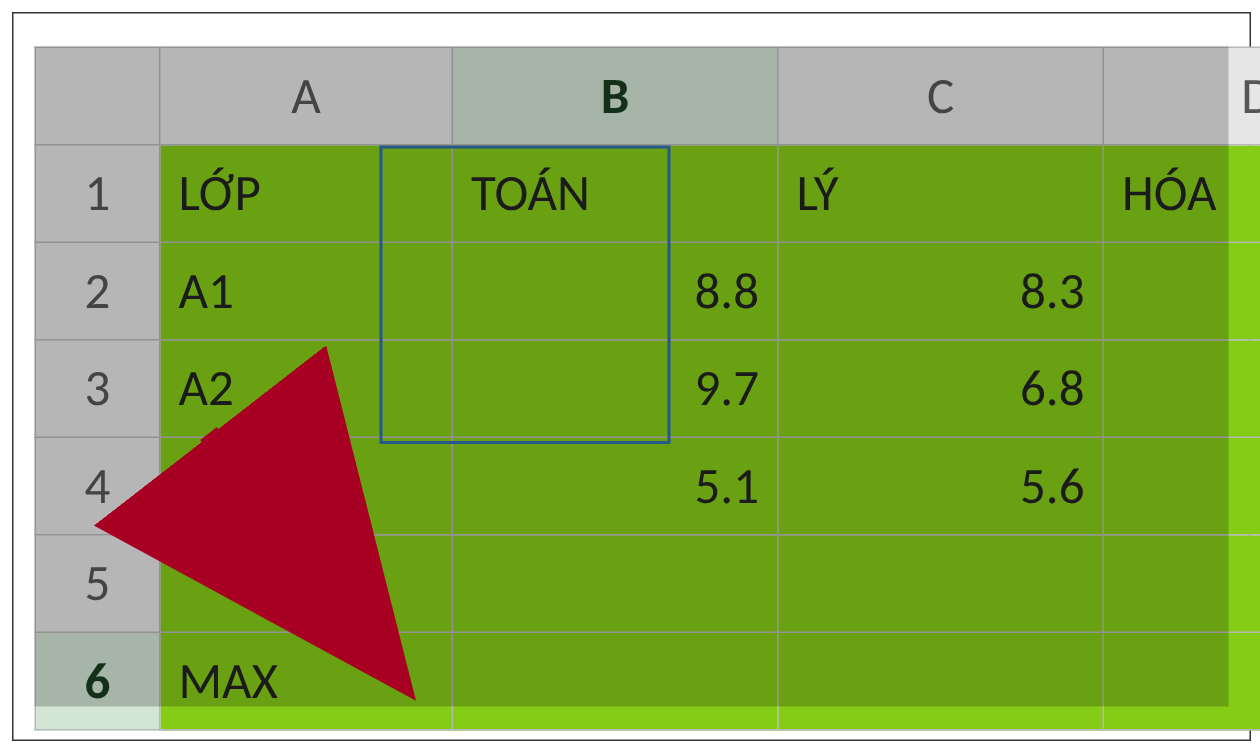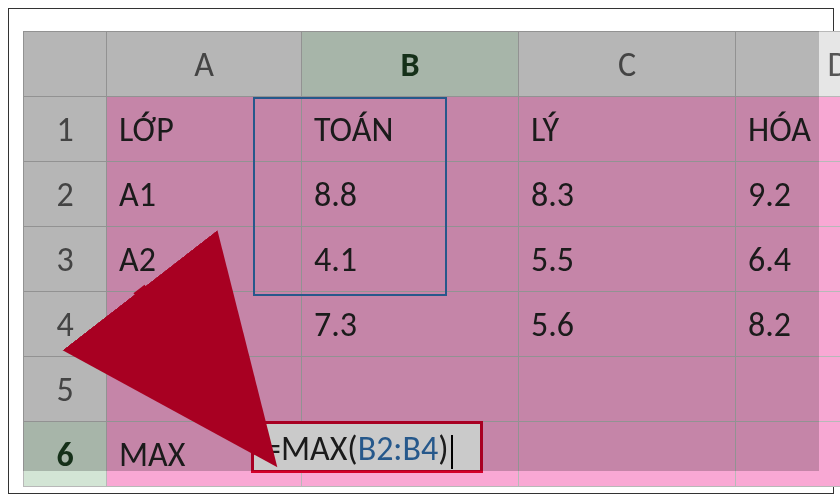--- a/index.html
+++ b/index.html
@@ -1,27 +1,27 @@
 <!DOCTYPE html>
 <html><head>
 <meta charset="utf-8">
 <style>
 html,body{margin:0;padding:0;width:840px;height:500px;background:#fff;font-family:Calibri,Arial,sans-serif;overflow:hidden}
 .frame{position:absolute;left:8px;top:8px;width:824px;height:484px;background:#fff;border:1px solid #333}
 .dim{position:absolute;left:14px;top:22px;right:14px;bottom:22px;background:rgba(128,128,128,.42);pointer-events:none;mix-blend-mode:multiply}
 .sheet{position:absolute;left:14px;top:22px;right:14px;bottom:22px}
 .grid{border-collapse:collapse;width:100%;height:100%;table-layout:fixed}
-.grid td,.grid th{border:1px solid #b8b8b8;padding:0 12px;height:64px;font-size:34px;color:#222;background:#f9a8d4}
+.grid td,.grid th{border:1px solid #b8b8b8;padding:0 12px;height:64px;font-size:34px;color:#222;background:#84cc16}
 .grid .corner{background:#e6e6e6;width:58px}
 .grid .colh{background:#e6e6e6;text-align:center;color:#555;font-weight:400;font-size:34px}
 .grid .colh.active{background:#d3e5d5;color:#1a3c1f;font-weight:700}
 .grid .rowh{background:#e6e6e6;text-align:center;color:#555;font-weight:400;width:58px}
 .grid .rowh.active{background:#d3e5d5;color:#1a3c1f;font-weight:700}
 .grid td.txt{text-align:left}
-.grid td.num{}
+.grid td.num{text-align:right}
 .grid .colh.colA{width:170px}
 .grid .colh.colB{width:192px}
 .grid .colh.colC{width:192px}
 .grid .colh.colD{width:180px}
 .sel-range{position:absolute;border:2px solid #2f6fb0;pointer-events:none;background:rgba(255,255,255,0);}
 .formula-cell{position:absolute;border:3px solid #d4002a;background:#fff;padding:4px 10px;font-size:34px;color:#222;box-sizing:border-box}
 .formula-cell .fn{color:#222}
 .formula-cell .ref{color:#2f6fb0}
 .cursor{display:inline-block;width:0;height:34px;border-left:2px solid #000;vertical-align:middle;margin-left:2px}
 .arrow{position:absolute;pointer-events:none}
@@ -51,28 +51,28 @@
       <tr>
         <th class="rowh">2</th>
         <td class="txt">A1</td>
         <td class="num">8.8</td>
         <td class="num">8.3</td>
         <td class="num">9.2</td>
       </tr>
       <tr>
         <th class="rowh">3</th>
         <td class="txt">A2</td>
-        <td class="num">4.1</td>
-        <td class="num">5.5</td>
+        <td class="num">9.7</td>
+        <td class="num">6.8</td>
         <td class="num">6.4</td>
       </tr>
       <tr>
         <th class="rowh">4</th>
         <td class="txt">A3</td>
-        <td class="num">7.3</td>
+        <td class="num">5.1</td>
         <td class="num">5.6</td>
         <td class="num">8.2</td>
       </tr>
       <tr>
         <th class="rowh">5</th>
         <td class="txt"></td>
         <td class="num"></td>
         <td class="num"></td>
         <td class="num"></td>
       </tr>
@@ -81,23 +81,20 @@
         <td class="txt">MAX</td>
         <td class="num"></td>
         <td class="num"></td>
         <td class="num"></td>
       </tr>
     </tbody>
       </table>
 
     <div class="sel-range" style="left:230px;top:66px;width:190px;height:195px"></div>
 
-    <div class="formula-cell" style="left:228px;top:390px;width:232px;height:52px">
-      <span class="fn">=MAX(</span><span class="ref">B2:B4</span><span class="fn">)</span><span class="cursor"></span>
-    </div>
 
     <div class="arrow" style="left:108px;top:250px;width:140px;height:170px">
       <svg width="140" height="170">
         <defs>
           <marker id="ah" markerWidth="18" markerHeight="18" refX="12" refY="7" orient="auto">
             <polygon points="0,0 16,7 0,14" fill="#d4002a"></polygon>
           </marker>
         </defs>
         <line x1="8" y1="8" x2="112" y2="142" stroke="#d4002a" stroke-width="14" marker-end="url(#ah)"></line>
       </svg>

